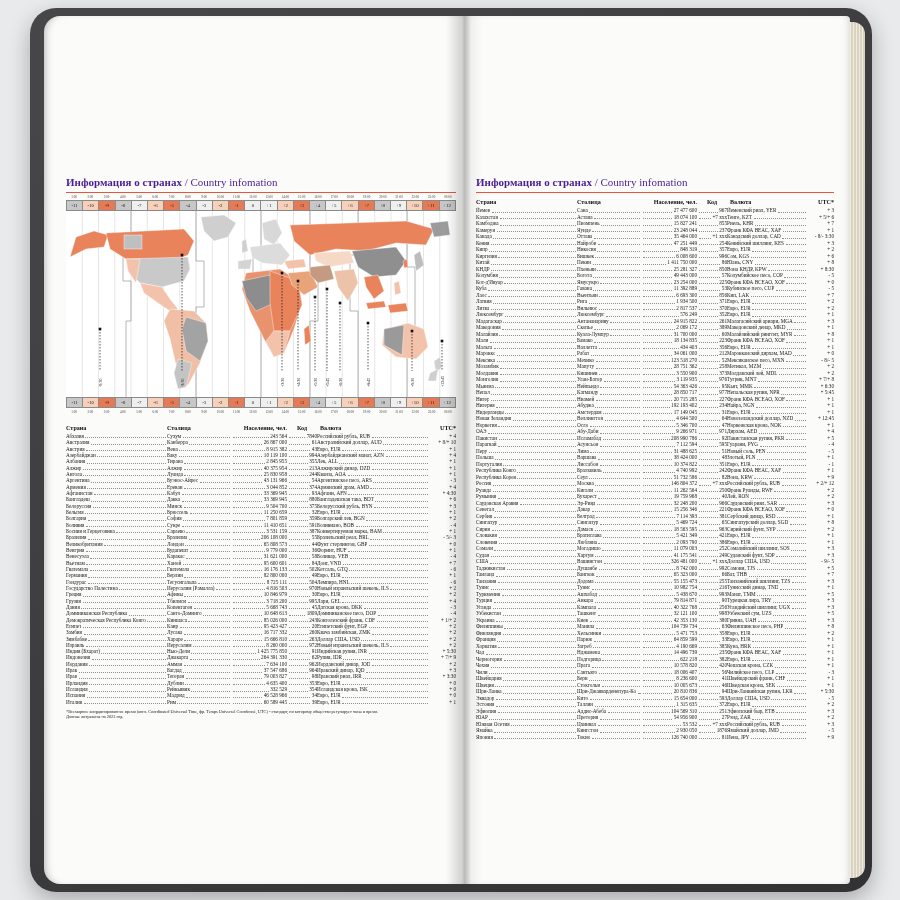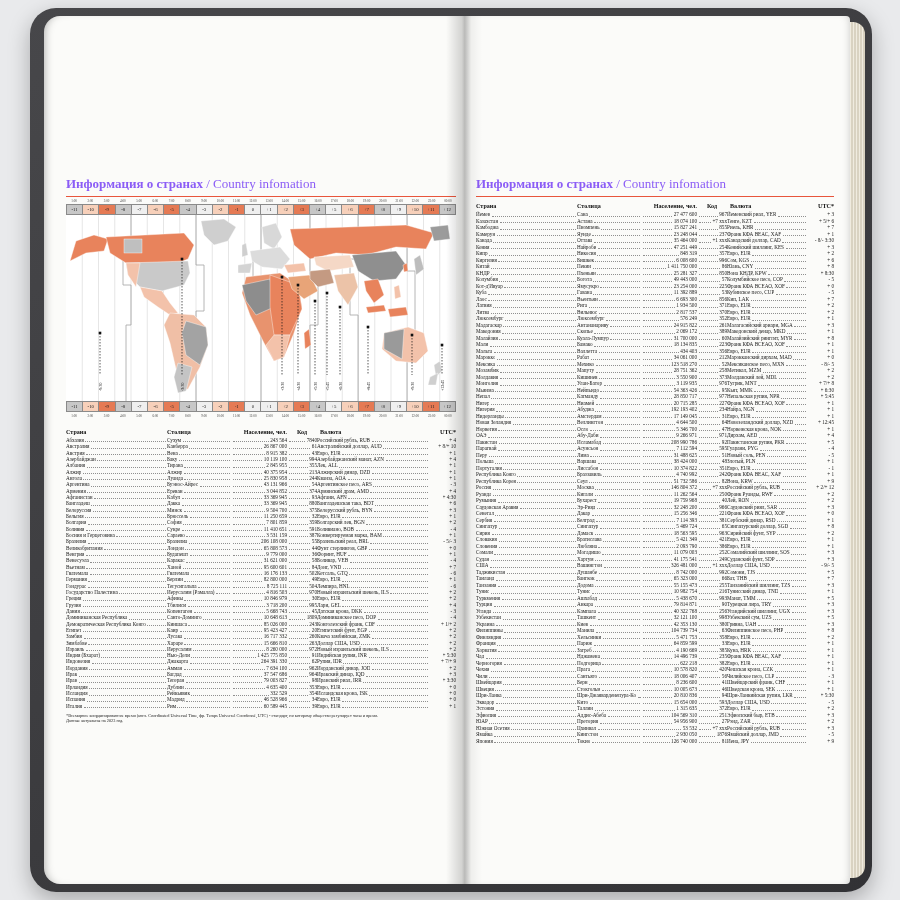--- a/index.html
+++ b/index.html
@@ -6,21 +6,21 @@
   body{width:900px;height:900px;position:relative;background:#e9eaec;font-family:"Liberation Serif",serif;overflow:hidden;}
   .book{position:absolute;left:30px;top:8px;width:842px;height:884px;background:linear-gradient(145deg,#47474a,#323235);border-radius:26px;box-shadow:0 8px 22px rgba(0,0,0,.28);}
   .page{position:absolute;top:16px;height:868px;background:#fbfbf9;}
   .page-left{left:44px;width:420px;border-radius:16px 0 0 16px;box-shadow:inset 6px 0 10px -6px rgba(0,0,0,.35);}
   .page-right{left:464px;width:386px;border-radius:0 4px 4px 0;box-shadow:inset -4px 0 8px -5px rgba(0,0,0,.25);}
   .page-stack{position:absolute;left:850px;top:22px;width:15px;height:856px;border-radius:0 12px 12px 0;
     background:repeating-linear-gradient(90deg,#f0ebdf 0 1.5px,#d9d2c1 1.5px 3px);}
   .gutter{position:absolute;left:446px;top:16px;width:36px;height:868px;pointer-events:none;
     background:linear-gradient(90deg,rgba(0,0,0,0) 0%,rgba(0,0,0,.16) 44%,rgba(0,0,0,.26) 52%,rgba(0,0,0,.05) 70%,rgba(0,0,0,0) 100%);}
   .content{position:absolute;}
-  .title{font-size:13px;color:#8b5cf6;white-space:nowrap;}
+  .title{font-size:11px;color:#4c1d95;white-space:nowrap;}
   .title b{font-weight:700;}
   .rule{border-top:1.6px solid #e8553c;margin-top:3.5px;}
   
   .tz-times{display:flex;height:5px;margin-top:2px;}
   .tz-times span{flex:1;font-size:3.2px;color:#444;text-align:center;line-height:5px;}
   .tz-cells{display:flex;height:9px;border:0.5px solid #8a8a8a;}
   .tz-cells span{flex:1;font-size:4.8px;color:#222;text-align:center;line-height:9px;border-right:0.5px solid #8a8a8a;background:#efefef;}
   .tz-cells span:last-child{border-right:none;}
   .tz-cells .tone-gray{background:#c7c7c7;}
   .tz-cells .tone-light{background:#f7d0ba;}

